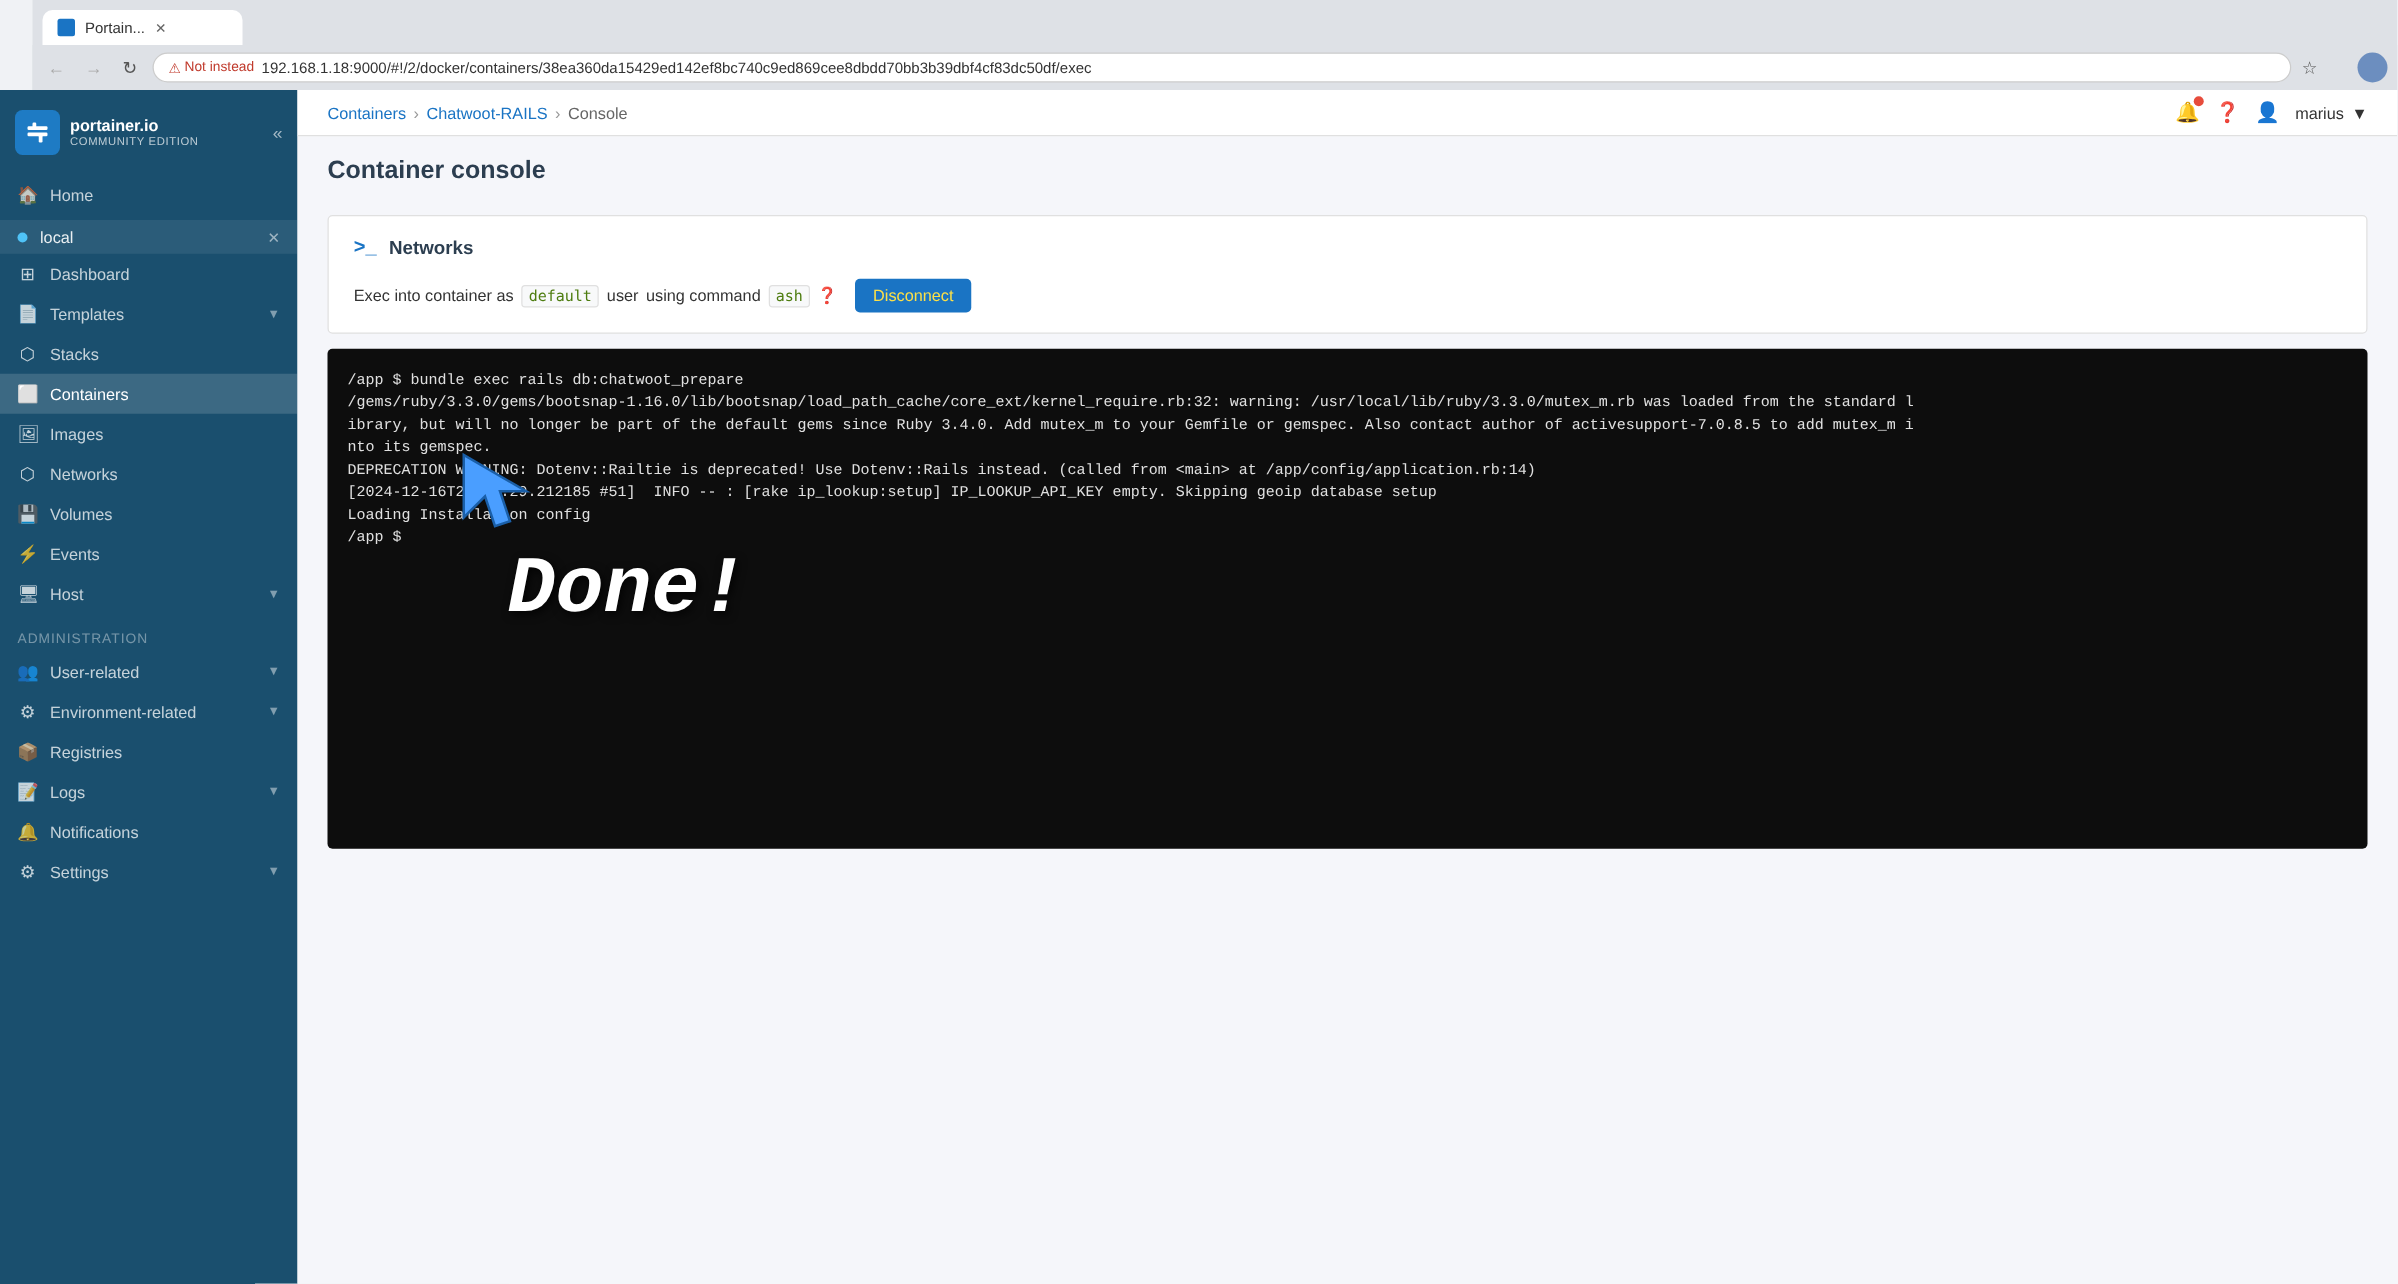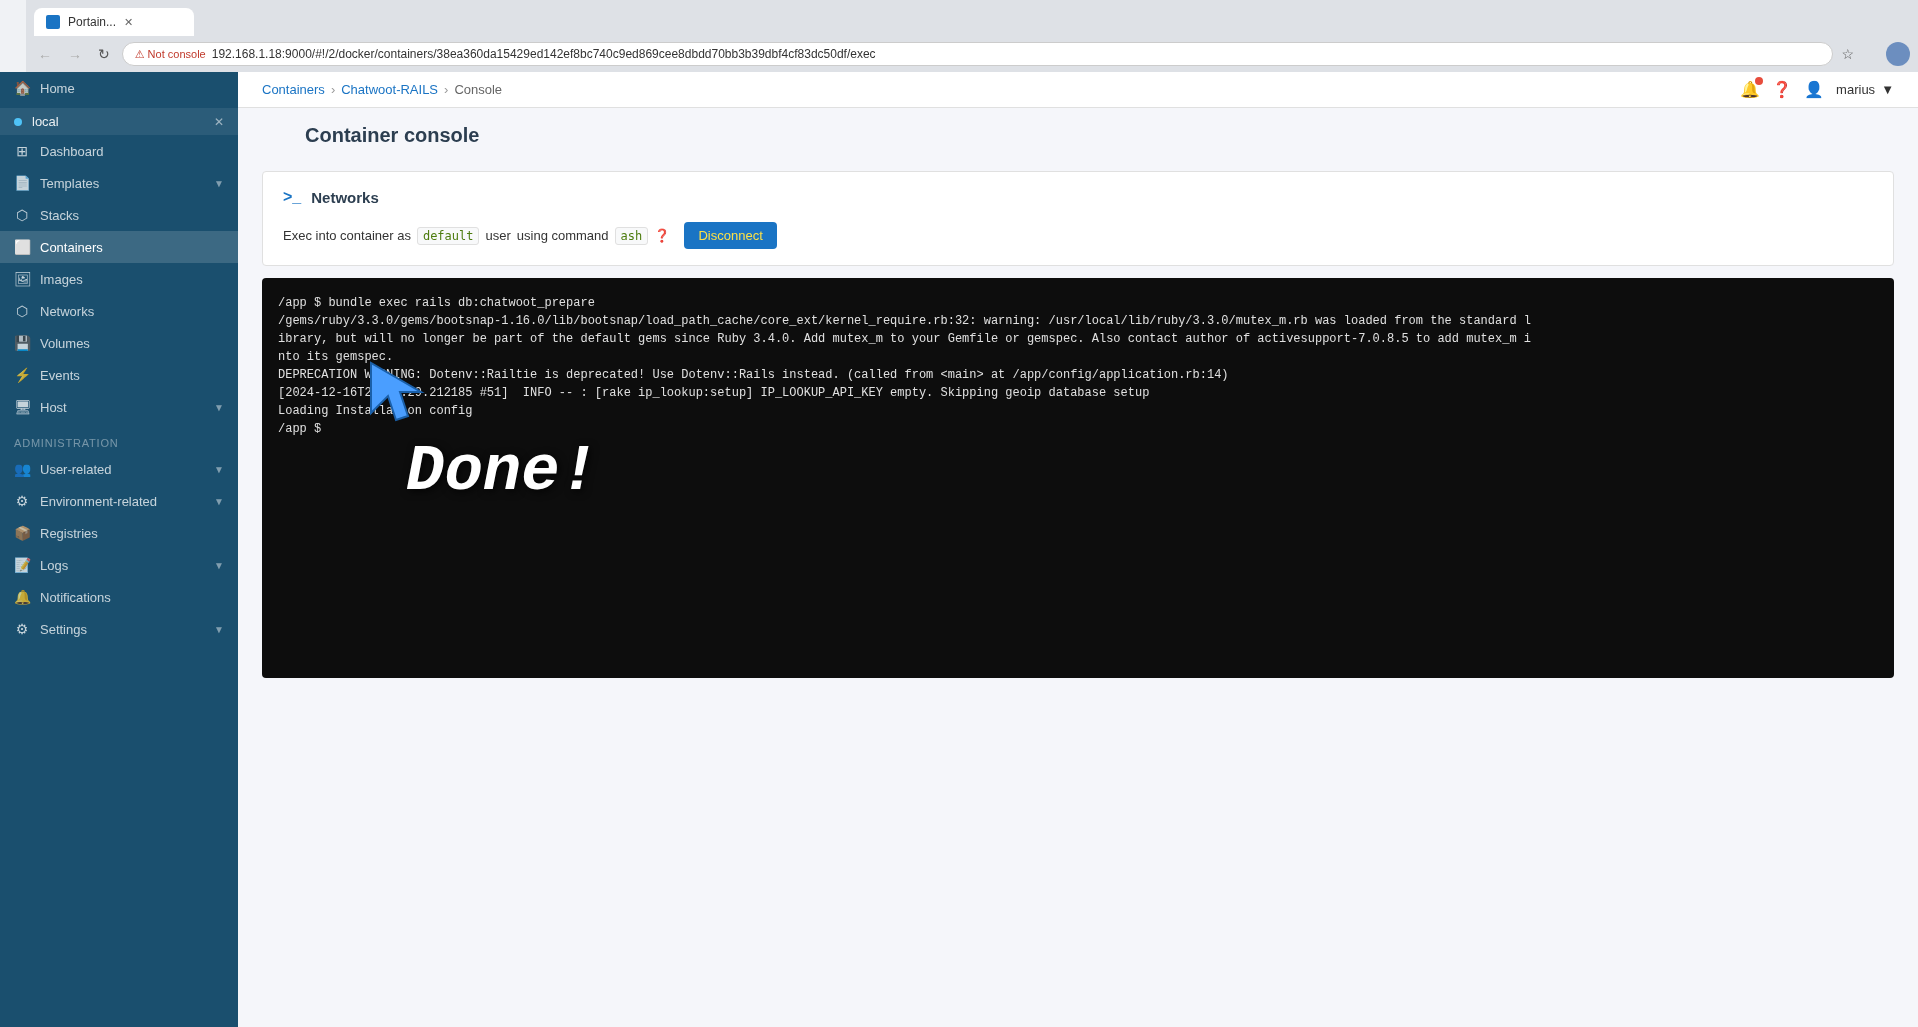--- a/index.html
+++ b/index.html
@@ -91,33 +91,52 @@
       <span class="close-btn">✕</span>
     </div>
   </div>
   <div class="browser-toolbar">
     <button class="nav-btn disabled">←</button>
     <button class="nav-btn disabled">→</button>
     <button class="nav-btn">↻</button>
     <div class="address-bar">
       <span class="not-secure">
         <span>⚠</span>
-        <span>Not console</span>
+        <span>Not instead</span>
       </span>
       <span class="address-text">192.168.1.18:9000/#!/2/docker/containers/38ea360da15429ed142ef8bc740c9ed869cee8dbdd70bb3b39dbf4cf83dc50df/exec</span>
     </div>
     <button class="star-btn">☆</button>
     <div style="width: 16px;"></div>
     <div class="profile-btn"></div>
   </div>
 </div>
 
 <div class="app-container">
 
   <div class="sidebar">
+    <div class="sidebar-logo">
+      <div class="logo-area">
+        <div class="logo-icon">
+          <svg width="22" height="22" viewBox="0 0 22 22" fill="none">
+            <rect x="3" y="6" width="16" height="3" rx="1" fill="#fff"></rect>
+            <rect x="3" y="11" width="16" height="3" rx="1" fill="#fff"></rect>
+            <rect x="7" y="3" width="3" height="6" rx="1" fill="#fff"></rect>
+            <rect x="12" y="13" width="3" height="6" rx="1" fill="#fff"></rect>
+          </svg>
+        </div>
+        <div>
+          <div class="logo-text">
+            portainer.io
+            <span>COMMUNITY EDITION</span>
+          </div>
+        </div>
+      </div>
+      <span class="collapse-btn">«</span>
+    </div>
 
     <div class="sidebar-nav">
 
       <div class="nav-item">
         <span class="nav-icon">🏠</span>
         <span class="nav-label">Home</span>
       </div>
 
       <div class="env-section">
         <div class="env-header">
@@ -215,21 +234,21 @@
         </button>
         <button class="header-icon-btn">❓</button>
         <button class="header-icon-btn">👤</button>
         <div class="user-menu">
           <span>marius</span>
           <span>▼</span>
         </div>
       </div>
     </div>
 
-    <div style="padding: 16px 24px 8px; margin-left: 43px;">
+    <div style="padding: 16px 24px 8px;">
       <h1 class="page-title">Container console</h1>
     </div>
 
     <div class="content-area">
 
       <div class="execute-card">
         <div class="execute-header">
           <span class="execute-icon">&gt;_</span>
           <span class="execute-title">Networks</span>
         </div>

